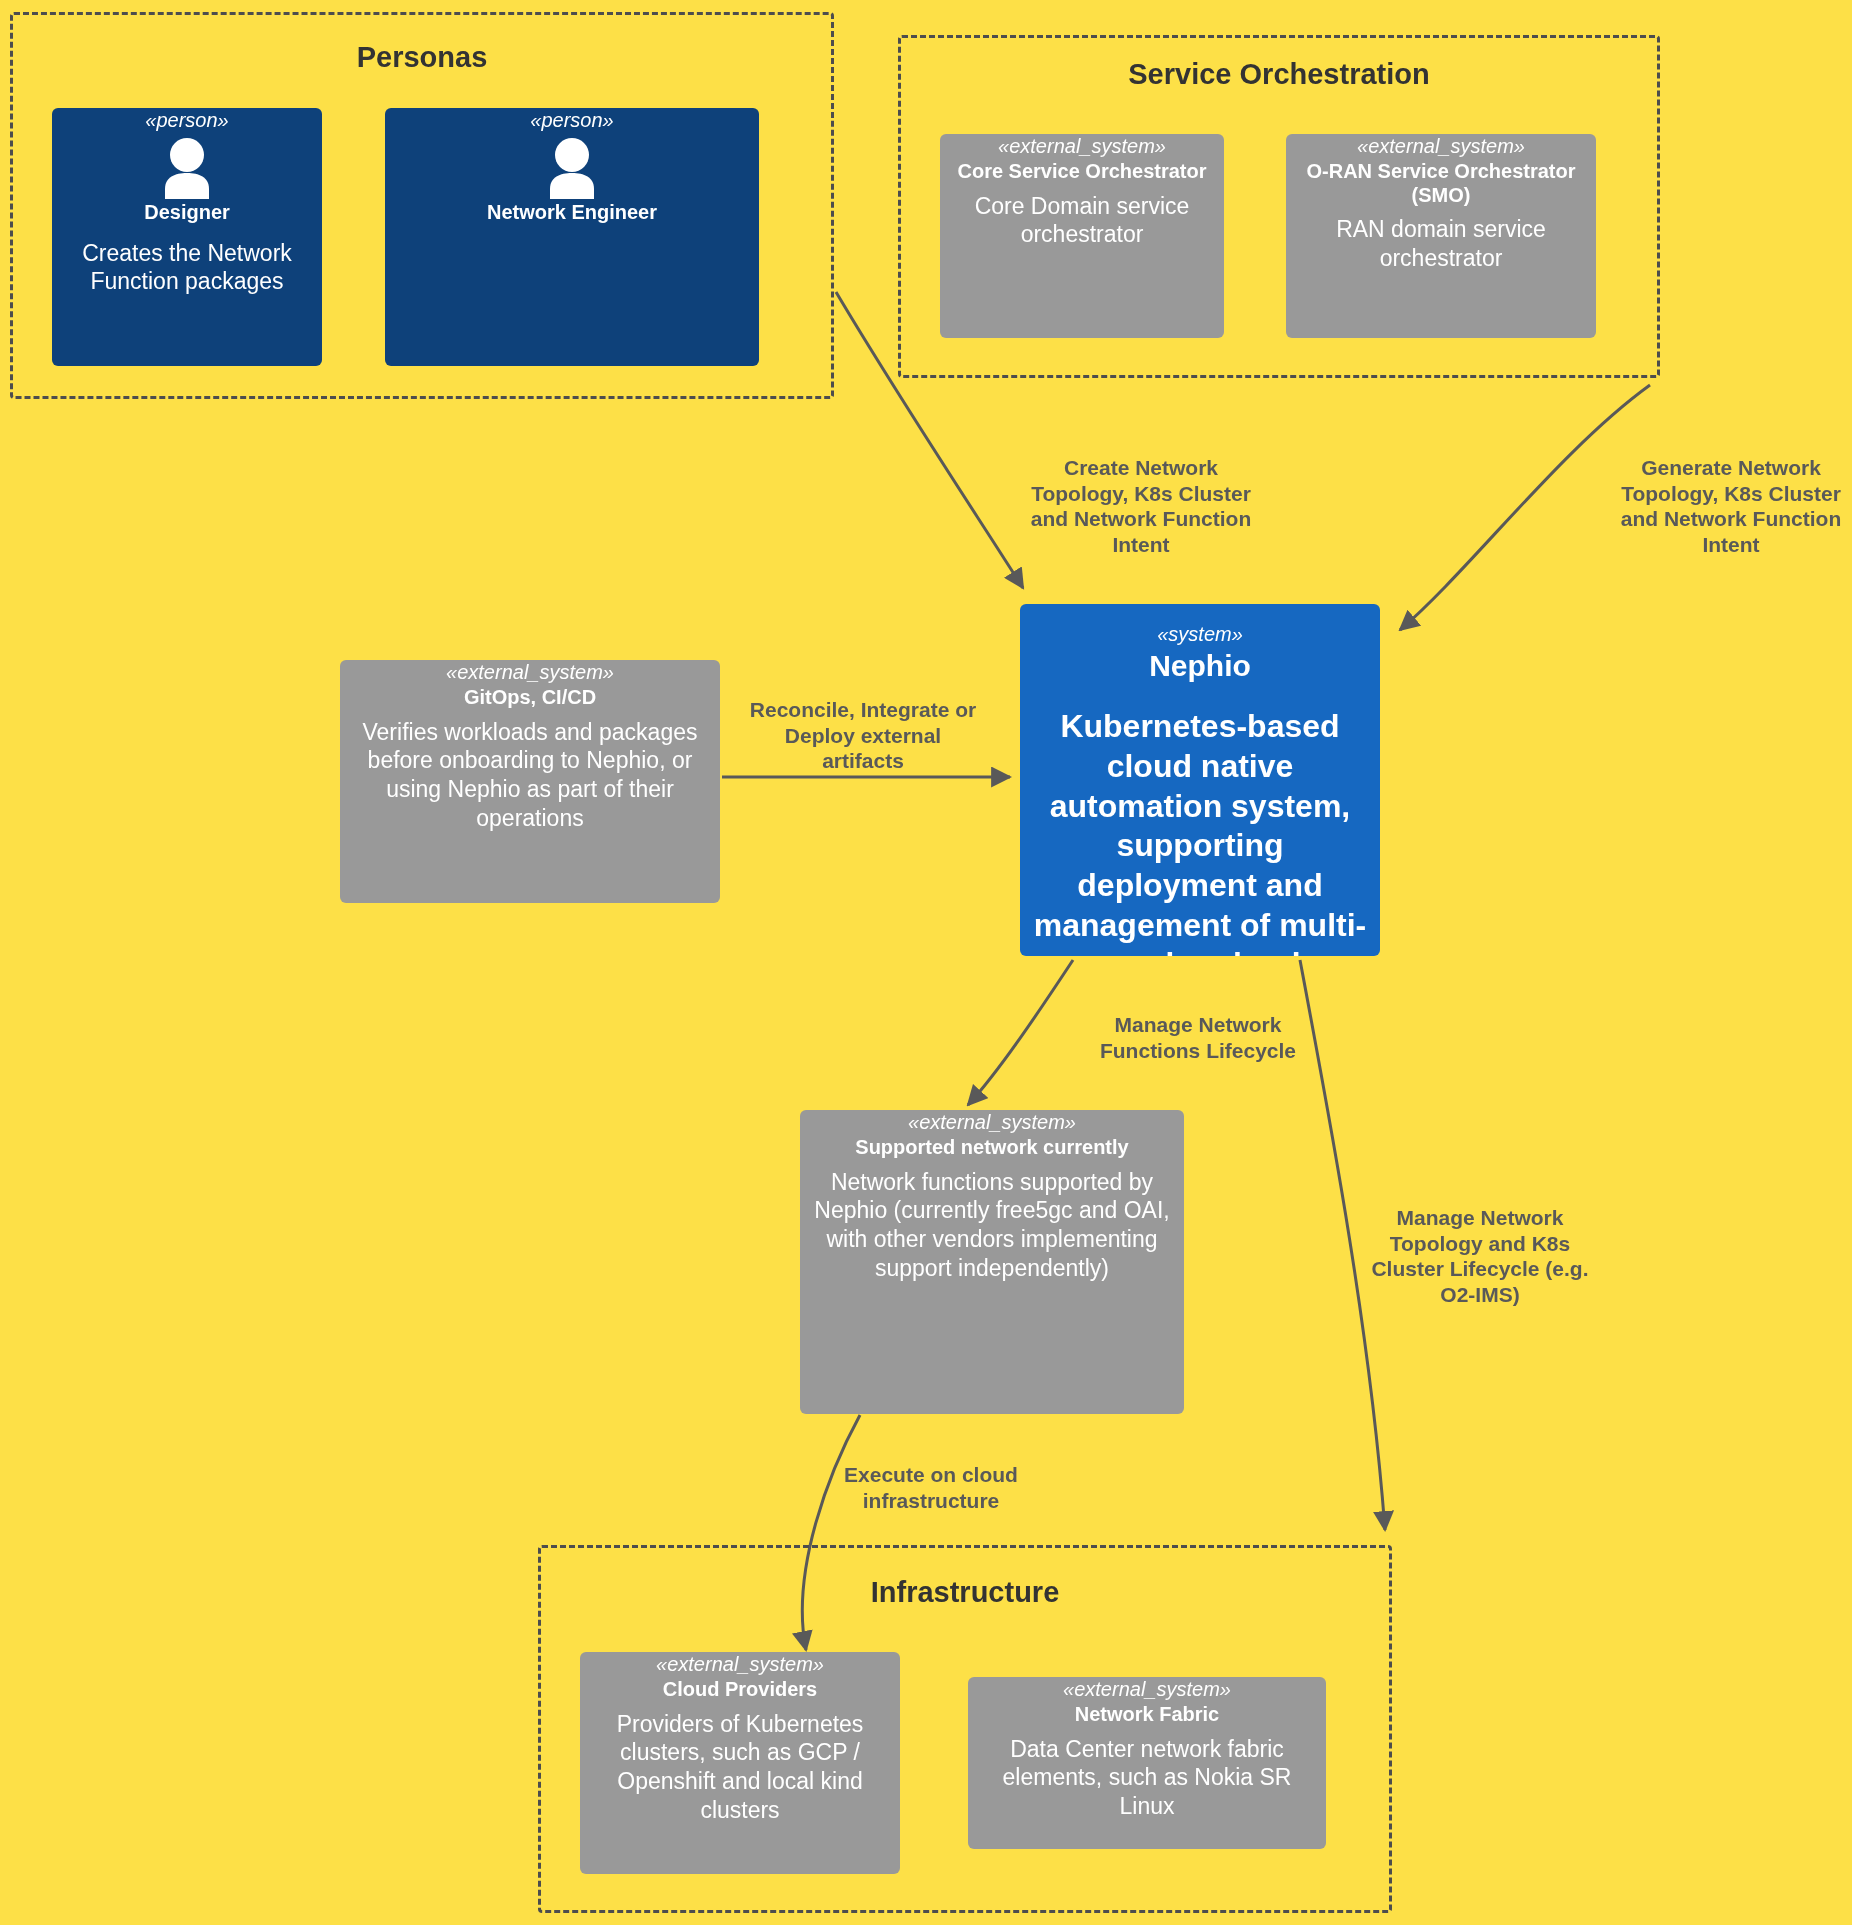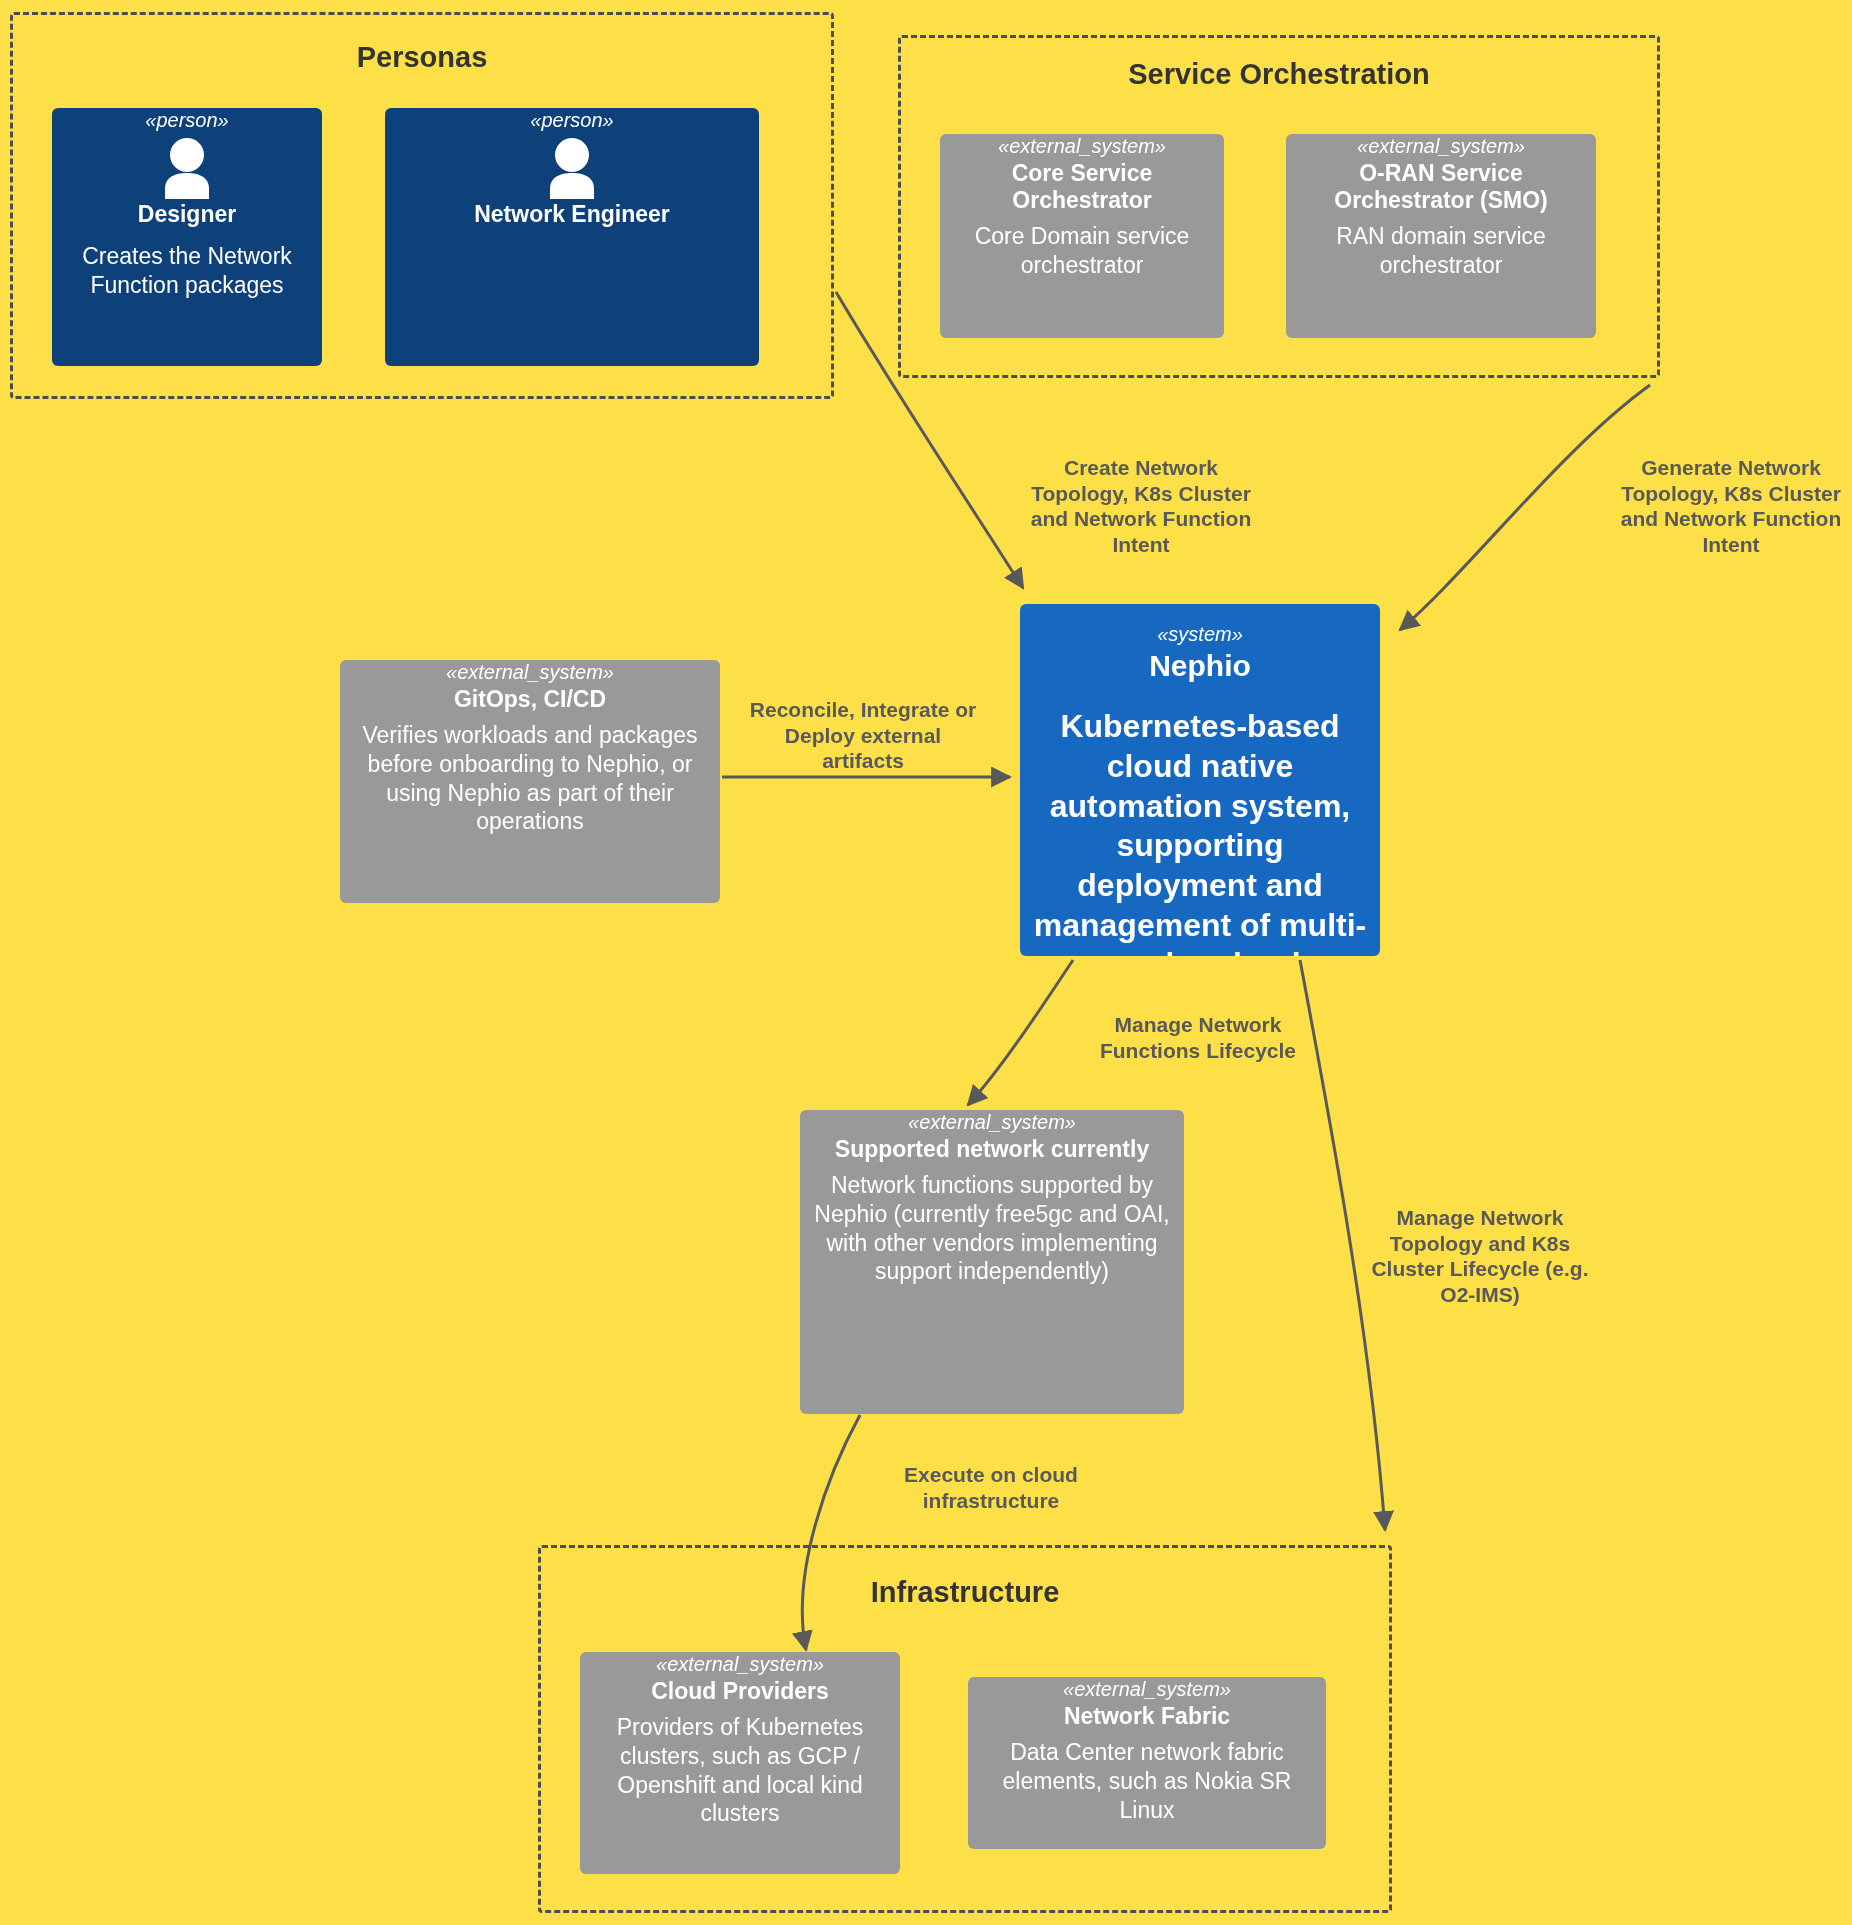--- a/index.html
+++ b/index.html
@@ -61,21 +61,21 @@
     background: #999999;
   }
   .stereo {
     font-size: 20px;
     font-style: italic;
     font-weight: normal;
     line-height: 1.25;
     display: block;
   }
   .nodetitle {
-    font-size: 23px;
+    font-size: 20px;
     font-weight: bold;
     line-height: 1.18;
     display: block;
     margin-top: 1px;
   }
   .nodedesc {
     font-size: 23px;
     font-weight: normal;
     line-height: 1.25;
     display: block;
@@ -210,16 +210,16 @@
 artifacts</div>
 
   <div class="edge-label" style="left:1090px; top:1012px; width:216px;">Manage Network
 Functions Lifecycle</div>
 
   <div class="edge-label" style="left:1358px; top:1205px; width:244px;">Manage Network
 Topology and K8s
 Cluster Lifecycle (e.g.
 O2-IMS)</div>
 
-  <div class="edge-label" style="left:896px; top:1462px; width:190px;">Execute on cloud
+  <div class="edge-label" style="left:836px; top:1462px; width:190px;">Execute on cloud
 infrastructure</div>
 
 </div>
 
 </body></html>

